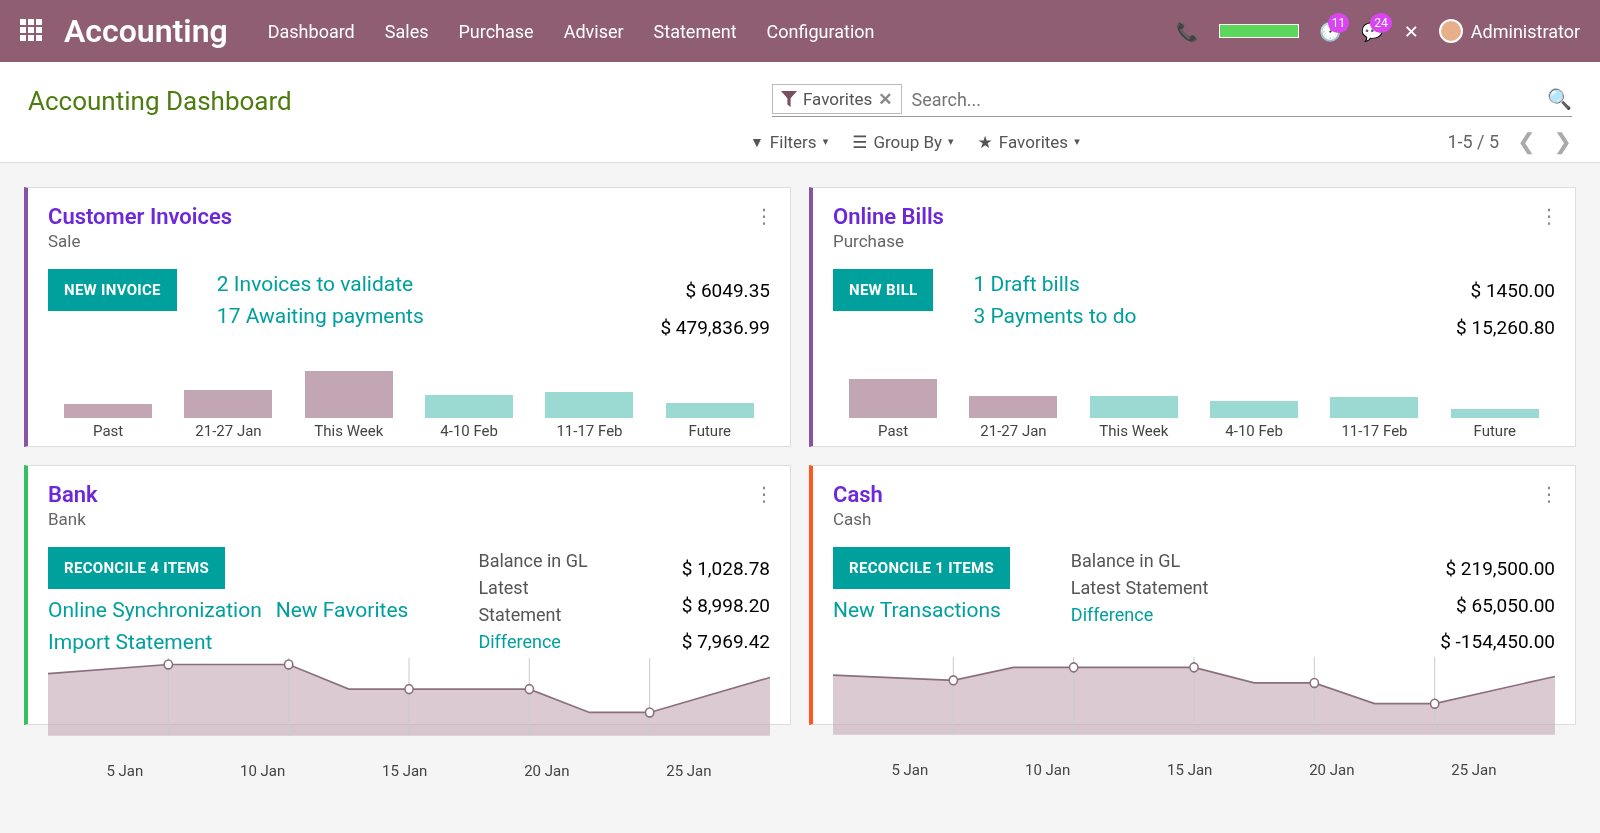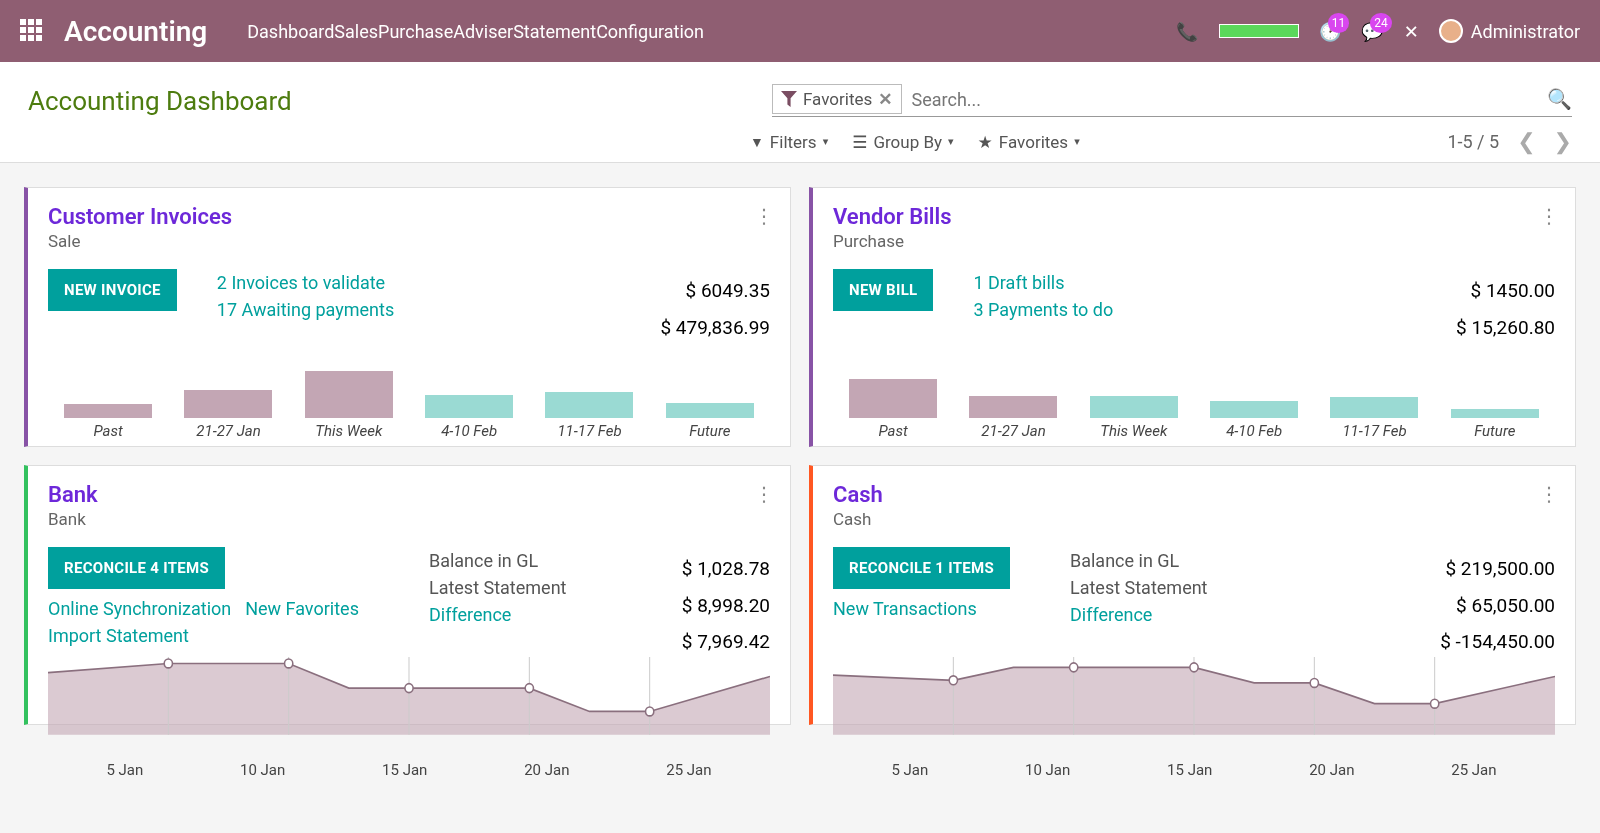--- a/index.html
+++ b/index.html
@@ -2,22 +2,22 @@
 <html><head>
 <meta charset="utf-8">
 <style>
 * { margin:0; padding:0; box-sizing:border-box; font-family:-apple-system,"Segoe UI",Roboto,sans-serif; }
 body { background:#f5f5f5; width:1600px; height:833px; overflow:hidden; }
 
 
 .hdr { height:62px; background:#8F5E72; display:flex; align-items:center; color:#fff; padding:0 20px; }
 .grid-ic { width:24px; height:24px; display:grid; grid-template-columns:repeat(3,6px); grid-template-rows:repeat(3,6px); gap:2px; margin-right:20px; cursor:pointer; }
 .grid-ic span { background:#fff; }
-.app-title { font-size:28px; font-weight:600; margin-right:40px; }
-.nav-menu { display:flex; flex:1; }
+.app-title { font-size:32px; font-weight:600; margin-right:40px; }
+.nav-menu { display:flex; gap:30px; flex:1; }
 .nav-item { font-size:18px; cursor:pointer; }
 .hdr-right { display:flex; align-items:center; gap:20px; }
 .icb { position:relative; cursor:pointer; font-size:18px; }
 .prog { width:80px; height:14px; background:#5bd85b; border:1px solid #fff; }
 .badge { position:absolute; top:-8px; right:-8px; background:#d946ef; color:#fff; border-radius:50%; font-size:12px; min-width:20px; height:20px; display:flex; align-items:center; justify-content:center; padding:0 4px;}
 .user { display:flex; align-items:center; gap:8px; font-size:18px; cursor:pointer;}
 .avatar { width:24px; height:24px; border-radius:50%; background:#e8b08a; border:2px solid #fff; display:inline-block;}
 
 
 .subhdr { background:#fff; padding:22px 28px 8px; border-bottom:1px solid #ddd; }
@@ -40,31 +40,31 @@
 .card { background:#fff; border:1px solid #ddd; border-left-width:4px; padding:16px 20px 0; position:relative; height:260px; display:flex; flex-direction:column;}
 .card.bl-purple { border-left-color:#8853a6; }
 .card.bl-green  { border-left-color:#33c15e; }
 .card.bl-orange { border-left-color:#ff5722; }
 .card-title { font-size:22px; font-weight:600; color:#6d28d9; cursor:pointer;}
 .card-sub { font-size:17px; color:#666; margin-top:2px;}
 .more-ic { position:absolute; top:16px; right:16px; cursor:pointer; color:#888; font-size:20px;}
 .card-body { display:flex; margin-top:18px; align-items:flex-start;}
 .pbtn { background:#00a09d; color:#fff; border:none; padding:12px 16px; font-weight:700; font-size:15px; letter-spacing:.3px; cursor:pointer; white-space:nowrap;}
 .body-mid { flex:1; margin-left:40px;}
-.lnk { color:#00a09d; font-size:18px; cursor:pointer; line-height:1.5;}
+.lnk { color:#00a09d; font-size:21px; cursor:pointer; line-height:1.5;}
 .lbl { color:#555; font-size:18px; line-height:1.5;}
 .diff { color:#00a09d; font-size:18px; line-height:1.5;}
 .body-right { text-align:right; min-width:170px;}
 .amt { color:#000000; font-size:19px; line-height:1.5;margin-top:8px;}
 
 .under-links { margin-top:6px; }
 .under-links .lnk { display:inline; margin-right:10px;}
 
 
-.barwrap { margin-top:auto; padding-bottom:6px;font-style:italic;}
+.barwrap { margin-top:auto; padding-bottom:6px;}
 .bars { display:flex; align-items:flex-end; height:68px; gap:0;}
 .barcol { flex:1; display:flex; flex-direction:column; align-items:center;}
 .bars-inner { display:flex; align-items:flex-end; gap:2px; height:56px;}
 .bar { width:42px; }
 .bar.mauve { background:#c3a6b4;}
 .bar.teal  { background:#9adad3;}
 .xlab { font-size:15px; color:#444; margin-top:4px; white-space:nowrap;}
 
 
 .areawrap { margin-top:auto; height:100px; position:relative;}
@@ -199,21 +199,21 @@
               <div class="bar teal" style="height: 14.9333px; width: 88px;"></div>
             </div>
             <div class="xlab">Future</div>
           </div>
         </div>
       </div>
   </div>
 
   <div class="card bl-purple">
     <span class="more-ic">⋮</span>
-    <div class="card-title">Vendor Bills</div>
+    <div class="card-title">Online Bills</div>
     <div class="card-sub">Purchase</div>
     <div class="card-body">
       <button class="pbtn">NEW BILL</button>
       <div class="body-mid">
         <div class="lnk">1 Draft bills</div>
         <div class="lnk">3 Payments to do</div>
       </div>
       <div class="body-right">
         <div class="amt">$ 1450.00</div>
         <div class="amt">$ 15,260.80</div>

